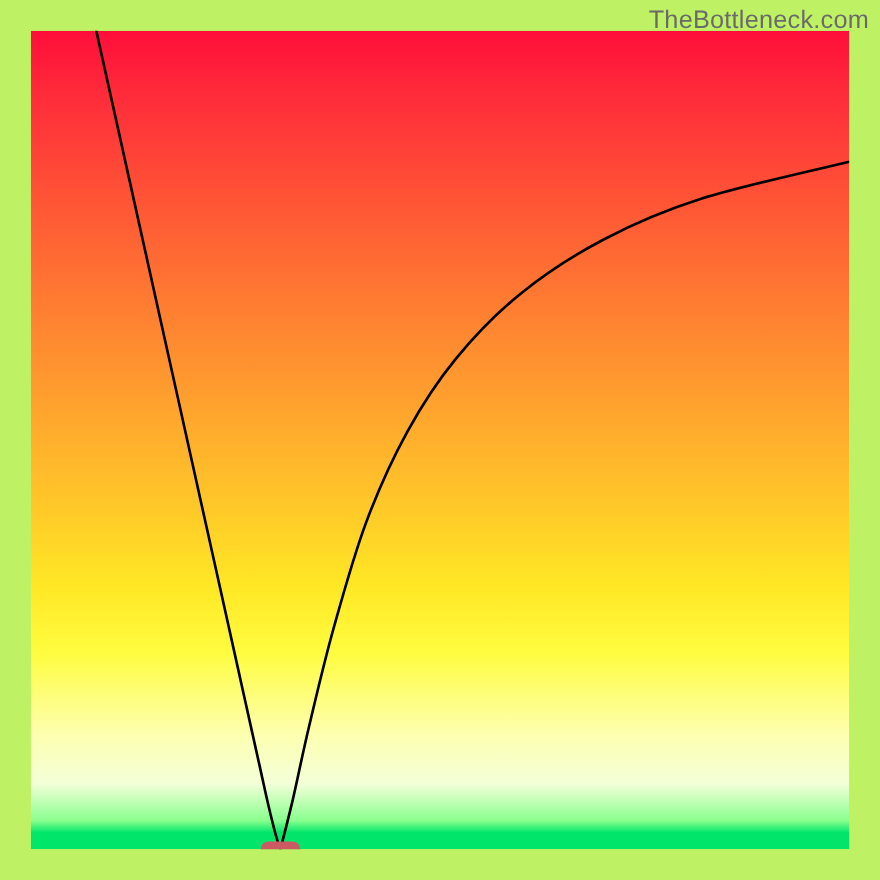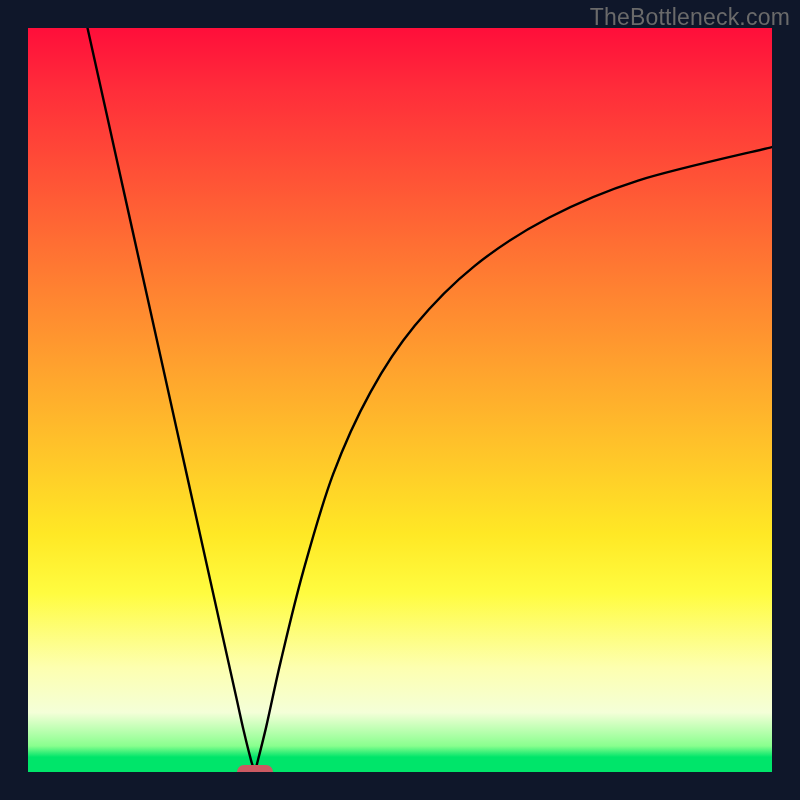--- a/index.html
+++ b/index.html
@@ -10,21 +10,21 @@
     overflow: hidden;
     background: #000;
     font-family: Arial, Helvetica, sans-serif;
   }
   .frame {
     position: absolute;
     left: 0;
     top: 0;
     width: 800px;
     height: 800px;
-    background: #0f172a;
+    background: #bef264;
   }
   .plot {
     position: absolute;
     left: 28px;
     top: 28px;
     width: 744px;
     height: 744px;
     overflow: hidden;
   }
   .gradient {

